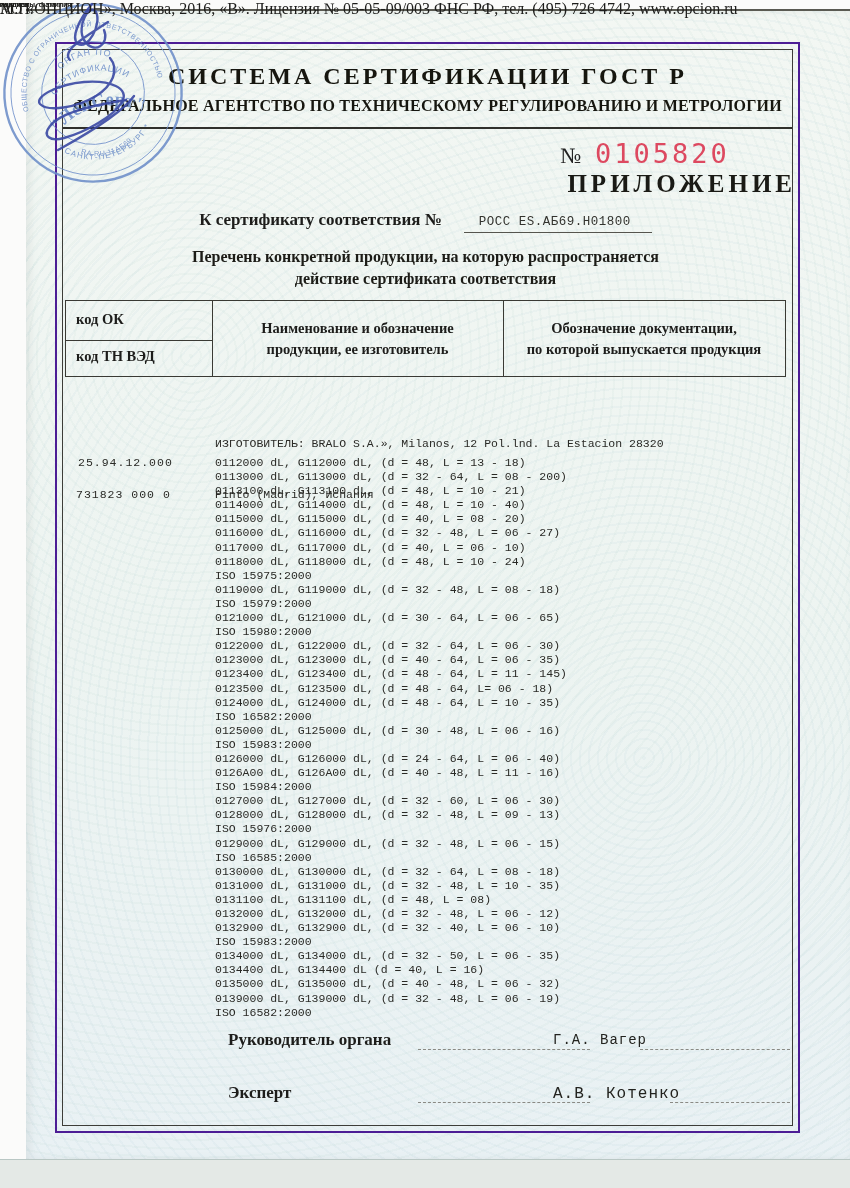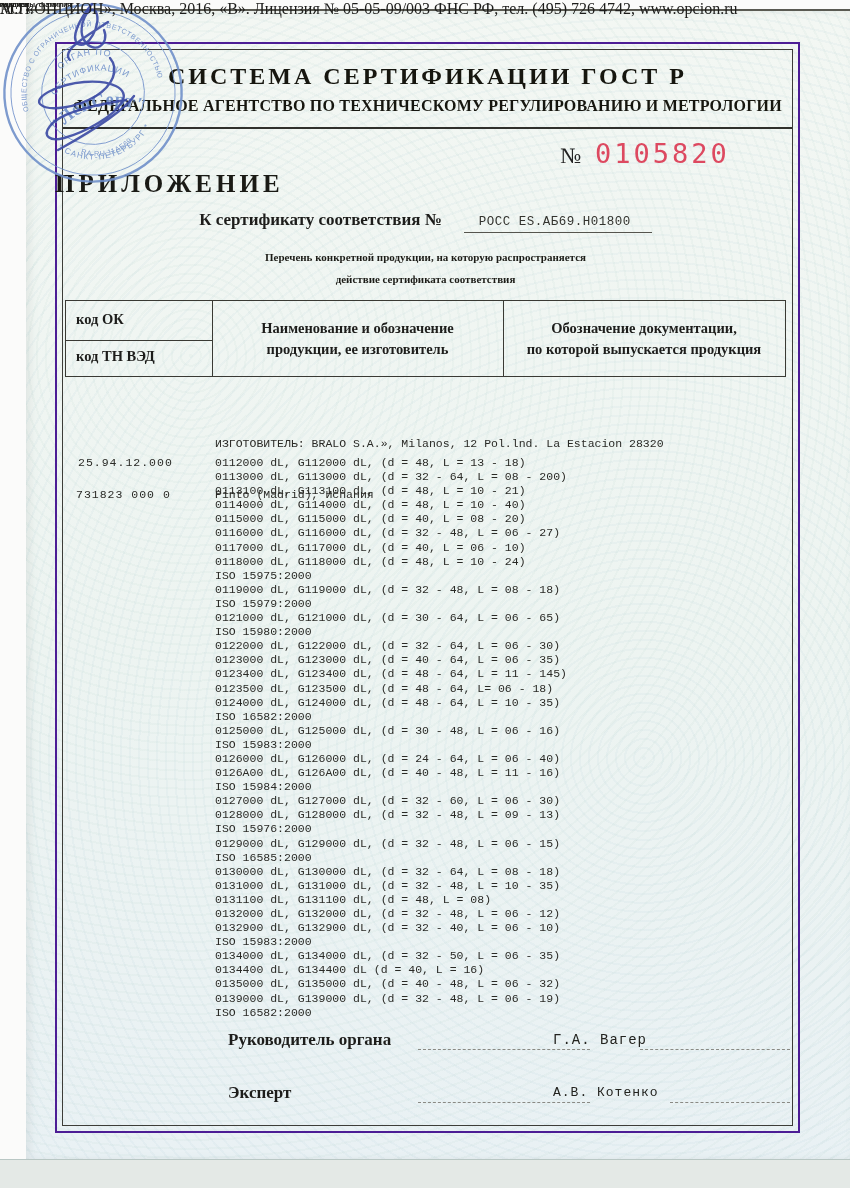--- a/index.html
+++ b/index.html
@@ -25,26 +25,26 @@
   .head-box{
     position:absolute;top:0;left:0;right:0;height:77px;border-bottom:2px solid #30302c;
     display:flex;flex-direction:column;align-items:center;justify-content:center;gap:7px;
   }
   .t1{font-size:24px;font-weight:bold;letter-spacing:3px;color:#16160f;white-space:nowrap;}
   .t2{font-size:16px;font-weight:bold;letter-spacing:.2px;color:#16160f;white-space:nowrap;}
   .abs{position:absolute;}
   .num-line{left:560px;top:138px;display:flex;align-items:baseline;gap:14px;}
   .num-sign{font-size:22px;color:#222;}
   .num-val{font-family:"DejaVu Sans Mono",monospace;font-size:27px;letter-spacing:3px;color:#dd4960;}
-  .app-title{left:55px;width:741px;top:170px;text-align:left;font-size:25px;font-weight:bold;letter-spacing:4px;color:#1a1a15;}
+  .app-title{left:55px;width:741px;top:170px;text-align:right;font-size:25px;font-weight:bold;letter-spacing:4px;color:#1a1a15;}
   .cert-line{left:55px;width:741px;top:210px;display:flex;justify-content:center;align-items:baseline;gap:22px;}
   .cert-label{font-size:17px;font-weight:bold;}
   .cert-num-wrap{border-bottom:1px solid #55554e;padding:0 12px 3px 6px;min-width:170px;text-align:center;}
   .cert-num{font-family:"Liberation Mono",monospace;font-size:12.5px;letter-spacing:.5px;color:#33332e;}
-  .desc{left:55px;width:741px;top:246px;text-align:center;font-size:11px;font-weight:bold;line-height:22px;color:#1c1c17;}
+  .desc{left:55px;width:741px;top:246px;text-align:center;font-size:16px;font-weight:bold;line-height:22px;color:#1c1c17;}
   
   .tbl{left:65px;top:300px;width:719px;height:75px;border:1.5px solid #3a3a34;}
   .tbl .v1{position:absolute;left:146px;top:0;bottom:0;width:0;border-left:1px solid #3a3a34;}
   .tbl .v2{position:absolute;left:437px;top:0;bottom:0;width:0;border-left:1px solid #3a3a34;}
   .tbl .h1{position:absolute;left:0;top:39px;width:146px;border-top:1px solid #3a3a34;}
   .tbl .c1a{position:absolute;left:10px;top:10px;font-size:14.5px;font-weight:bold;}
   .tbl .c1b{position:absolute;left:10px;top:47px;font-size:14.5px;font-weight:bold;}
   .tbl .c2,.tbl .c3{position:absolute;top:0;height:100%;display:flex;flex-direction:column;align-items:center;justify-content:center;gap:2px;font-size:14.5px;font-weight:bold;text-align:center;line-height:19px;}
   .tbl .c2{left:146px;width:291px;}
   .tbl .c3{left:437px;width:282px;}
@@ -56,21 +56,21 @@
   .items{left:215px;top:456px;}
   .items div{white-space:pre;line-height:14.1px;height:14.1px;}
   
   .sig-role1{left:228px;top:1030px;font-size:17px;font-weight:bold;}
   .sig-role2{left:228px;top:1083px;font-size:17px;font-weight:bold;}
   .sig-line1a{left:418px;top:1049px;width:172px;border-bottom:1px dashed #8a8a84;}
   .sig-line1b{left:640px;top:1049px;width:150px;border-bottom:1px dashed #8a8a84;}
   .sig-line2a{left:418px;top:1102px;width:172px;border-bottom:1px dashed #8a8a84;}
   .sig-line2b{left:670px;top:1102px;width:120px;border-bottom:1px dashed #8a8a84;}
   .sig-name1{left:553px;top:1032px;font-family:"Liberation Mono",monospace;font-size:14px;letter-spacing:1px;color:#23231f;text-align:right;}
-  .sig-name2{left:553px;top:1085px;font-family:"Liberation Mono",monospace;font-size:13px;letter-spacing:1px;color:#23231f;}
+  .sig-name2{left:553px;top:1085px;font-family:"Liberation Mono",monospace;font-size:16px;letter-spacing:1px;color:#23231f;}
   .microlabel{font-family:"Liberation Sans",sans-serif;font-size:7.5px;color:#55555';color:#555;}
   .lab-p1{left:448px;top:1052px;}
   .lab-i1{left:652px;top:1052px;}
   .lab-p2{left:448px;top:1105px;}
   .lab-i2{left:660px;top:1105px;}
   .mp{left:118px;top:1042px;font-size:20px;letter-spacing:2px;color:#2b2b28;}
   .footer{left:55px;width:741px;top:1135px;text-align:center;font-family:"Liberation Sans",sans-serif;font-size:6.5px;color:#97a8b0;letter-spacing:.3px;}
   .stamp-svg{left:72px;top:950px;}
   .ink-svg{left:405px;top:985px;}
 </style>

